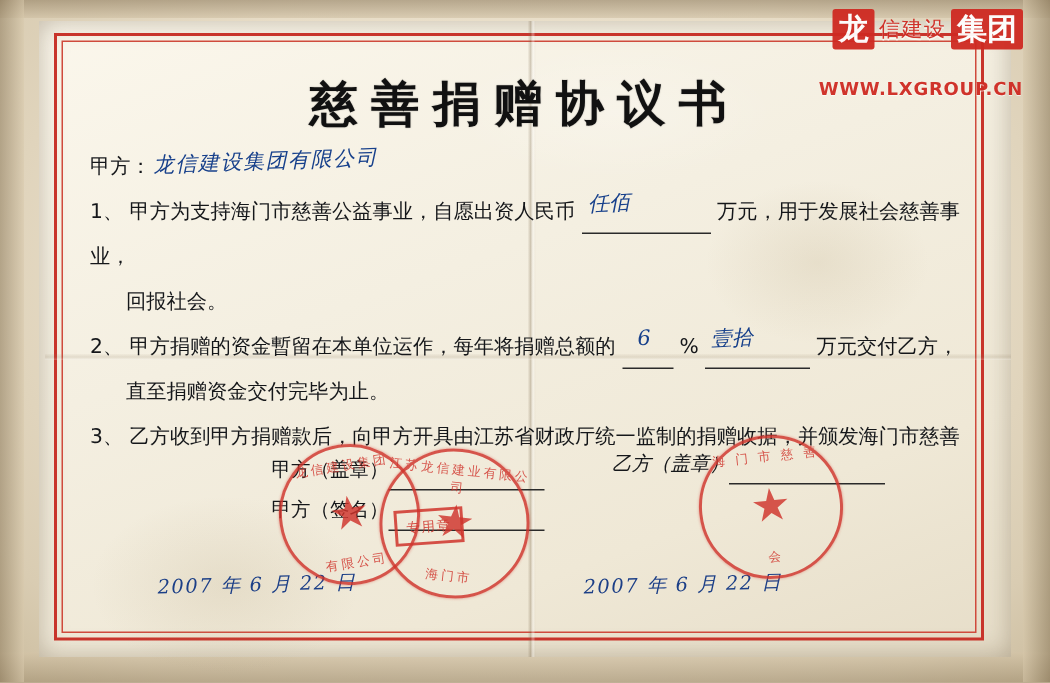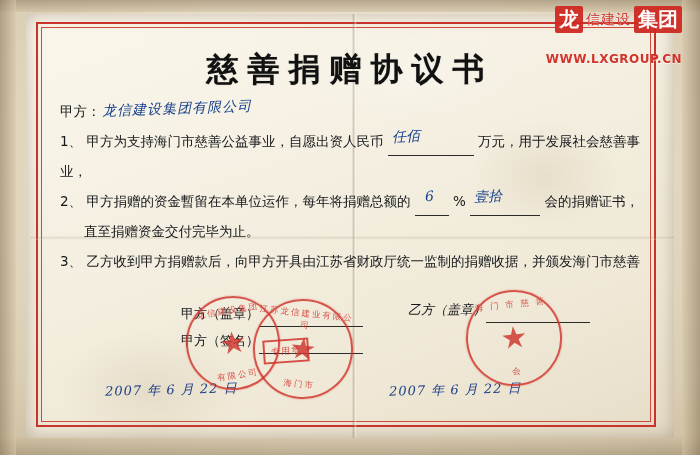--- a/index.html
+++ b/index.html
@@ -187,32 +187,33 @@
 
 
     <div class="row">
       <span>1、</span>
       <span>甲方为支持海门市慈善公益事业，自愿出资人民币</span>
       <span class="blank" style="width:86px;height:17px;">
         <span class="hand-on-line">任佰</span>
       </span>
       <span>万元，用于发展社会慈善事业，</span>
     </div>
+    <div class="row indent">回报社会。</div>
 
     <div class="row">
       <span>2、</span>
       <span>甲方捐赠的资金暫留在本单位运作，每年将捐赠总额的</span>
       <span class="blank" style="width:34px;height:17px;">
         <span class="hand-on-line" style="left:10px;">6</span>
       </span>
       <span>%</span>
       <span class="blank" style="width:70px;height:17px;">
         <span class="hand-on-line">壹拾</span>
       </span>
-      <span>会的捐赠证书，</span>
+      <span>万元交付乙方，</span>
     </div>
     <div class="row indent">直至捐赠资金交付完毕为止。</div>
 
     <div class="row">
       <span>3、</span>
       <span>乙方收到甲方捐赠款后，向甲方开具由江苏省财政厅统一监制的捐赠收据，并颁发海门市慈善</span>
     </div>
 
   </div>
 

